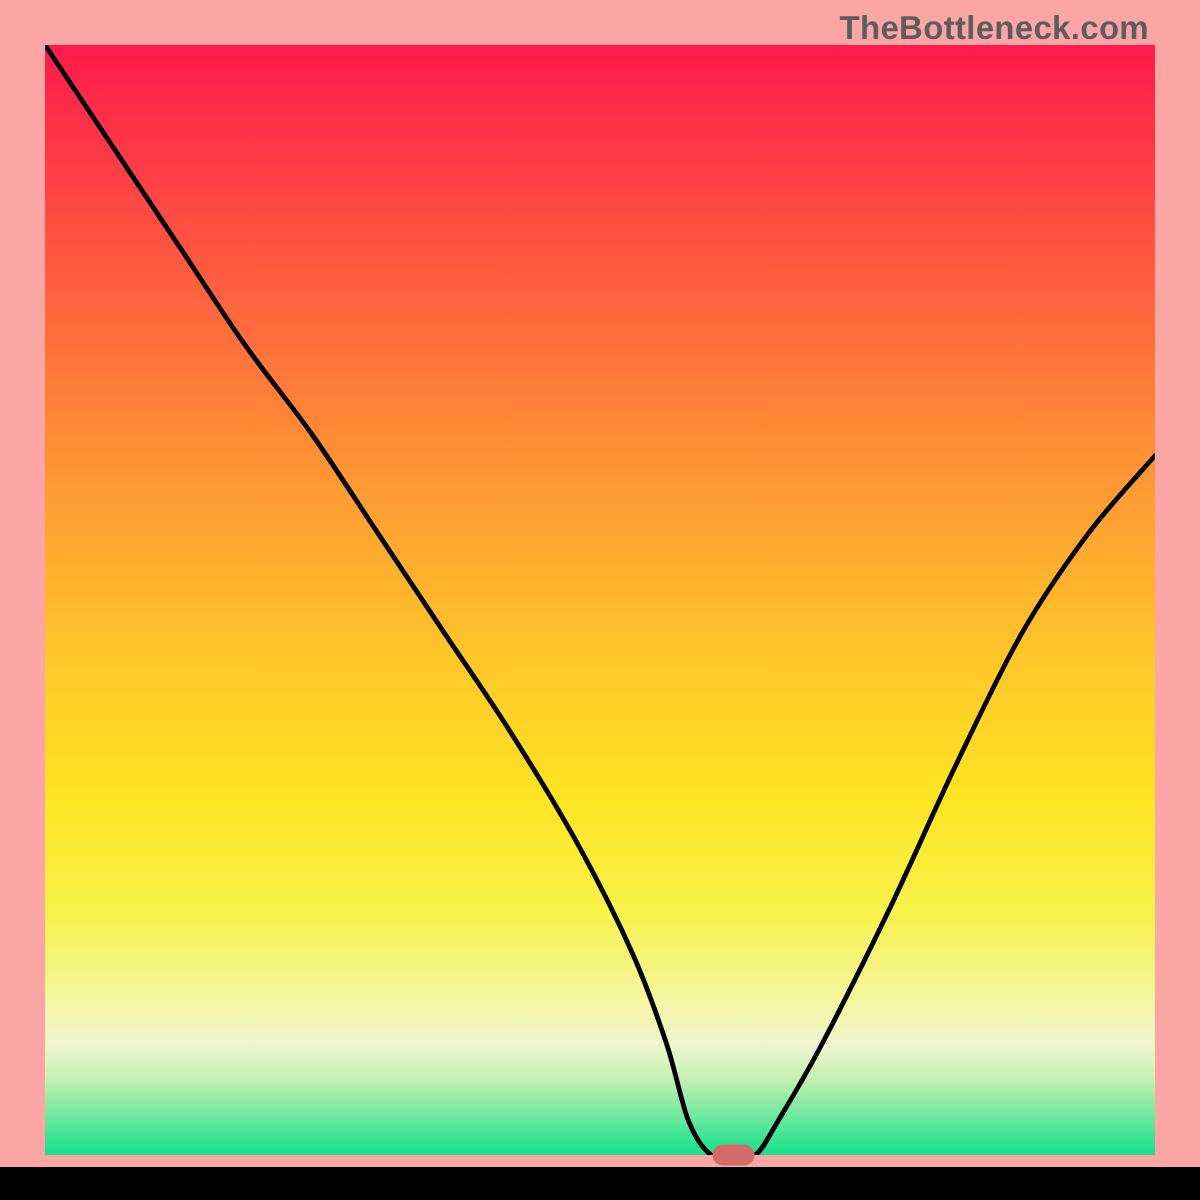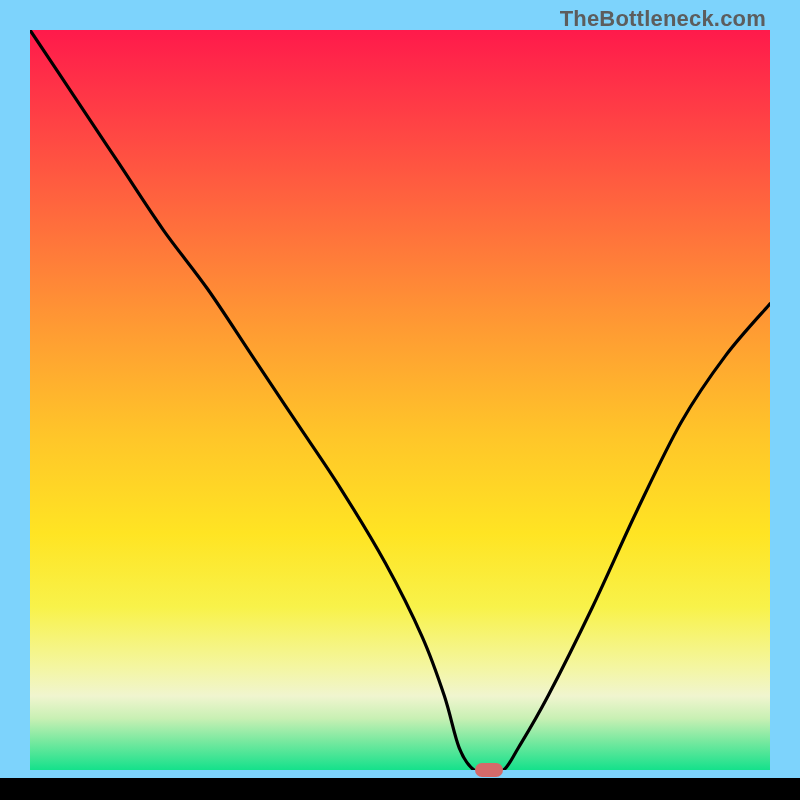--- a/index.html
+++ b/index.html
@@ -1,21 +1,21 @@
 <!DOCTYPE html>
 <html><head>
 <meta charset="utf-8">
 <style>
   * { margin: 0; padding: 0; box-sizing: border-box; }
   html, body { width: 800px; height: 800px; overflow: hidden; background: #000; }
   .frame {
     position: relative;
     width: 800px;
     height: 778px;
-    background: #7dd3fc;
+    background: #fca5a5;
   }
   .plot-area {
     position: absolute;
     left: 30px;
     top: 30px;
     width: 740px;
     height: 740px;
   }
   .gradient-bg {
     position: absolute;

